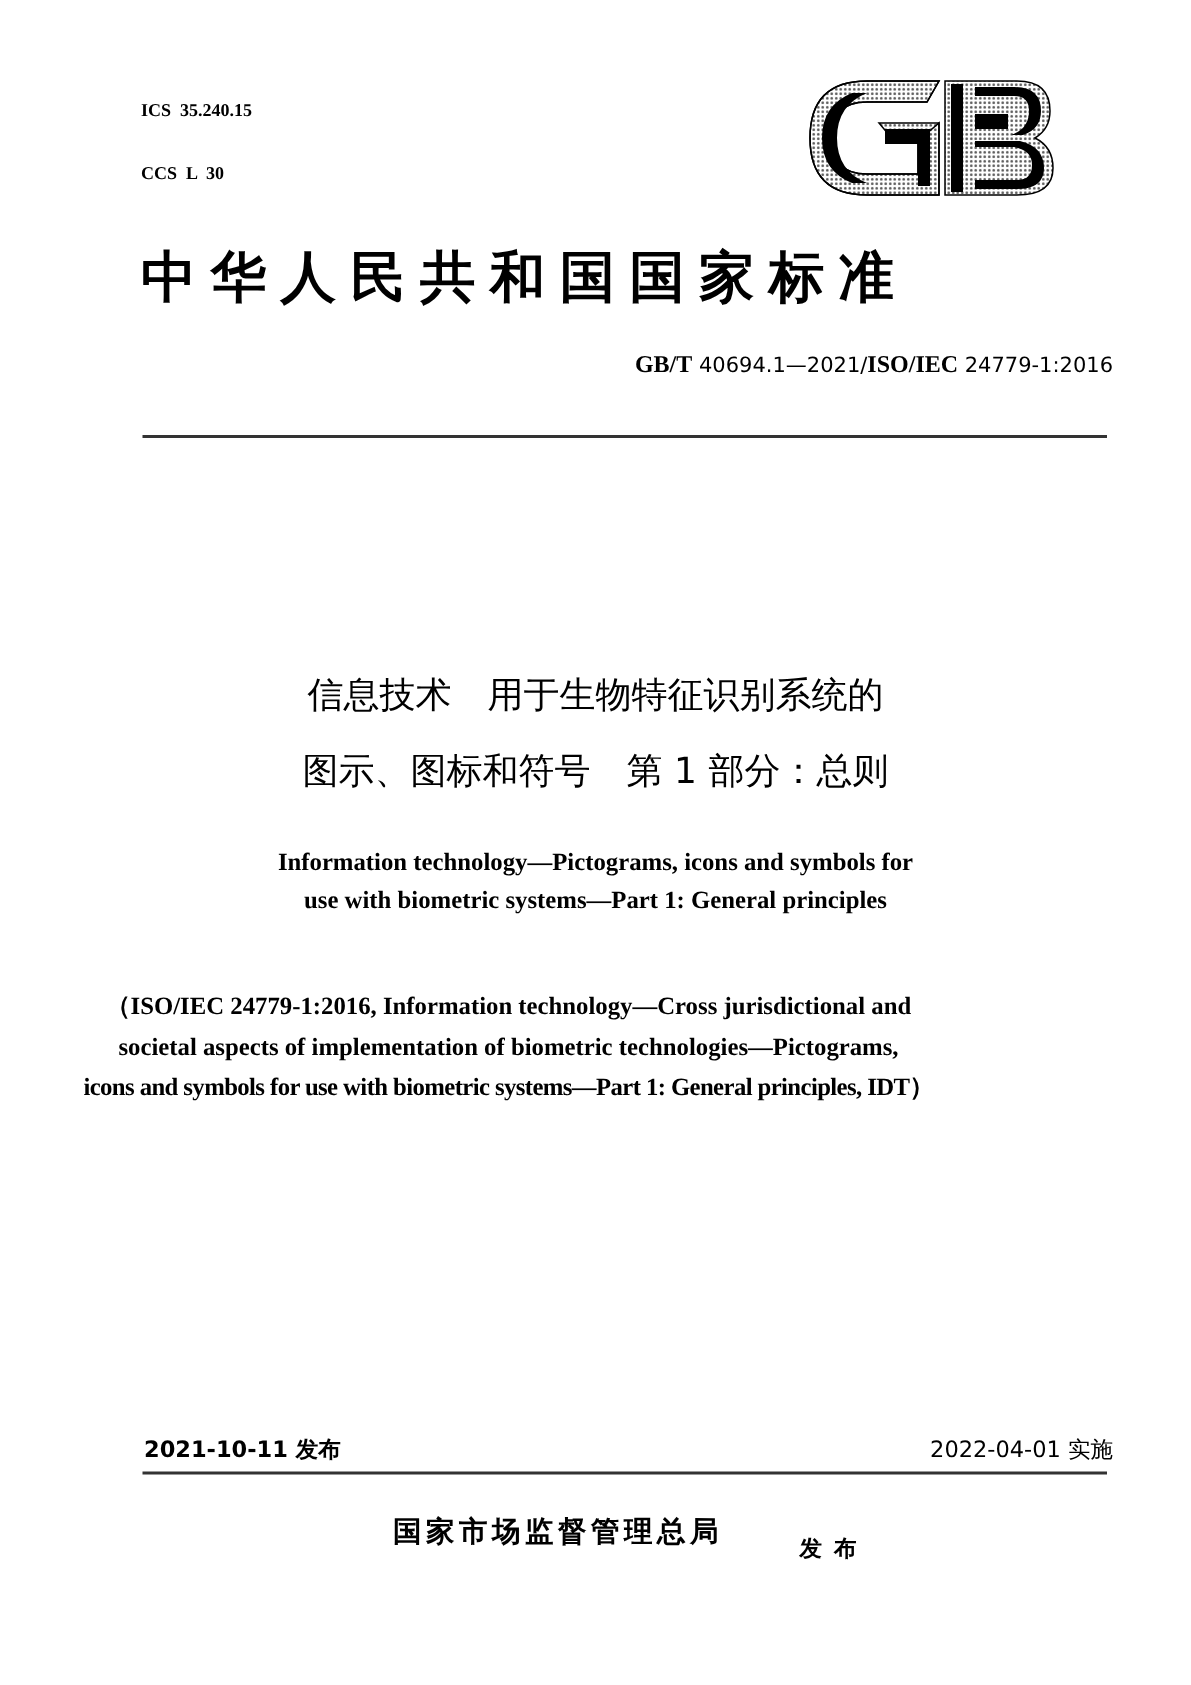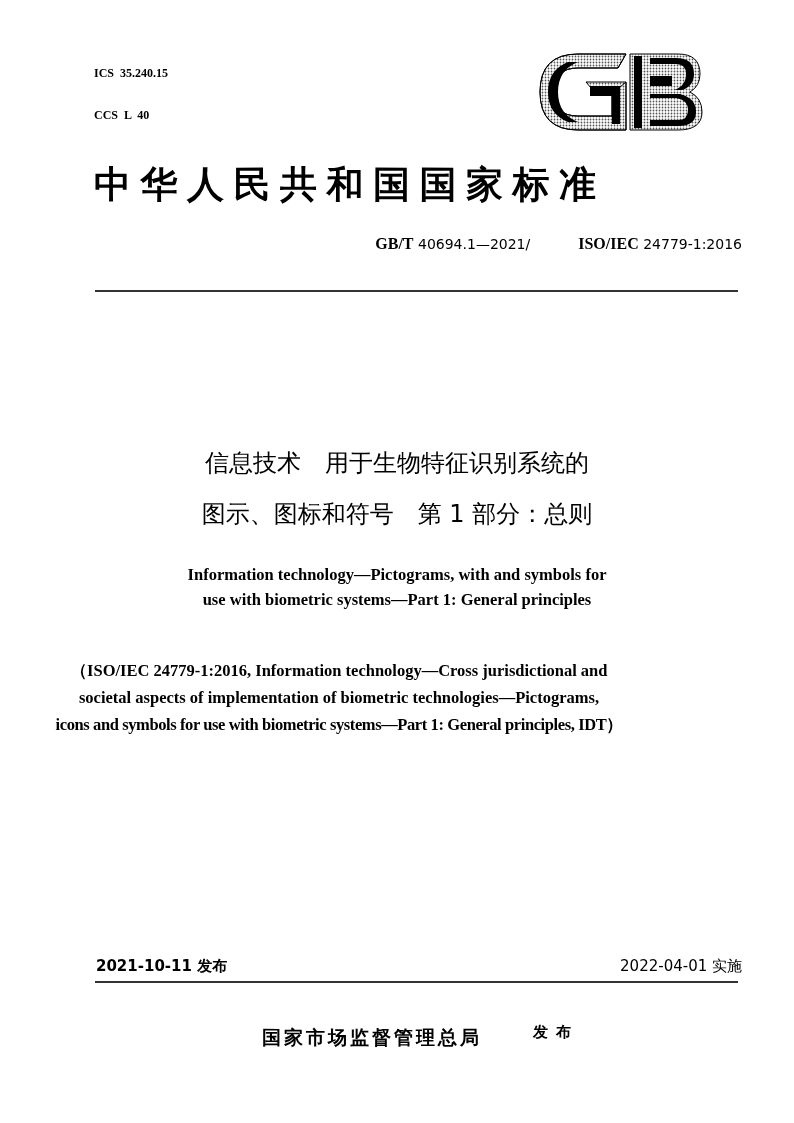--- a/index.html
+++ b/index.html
@@ -3,45 +3,45 @@
   <meta charset="utf-8">
   <style>
     html, body { margin: 0; padding: 0; background: #ffffff; }
     body { width: 794px; height: 1123px; position: relative; overflow: hidden; color: #000; }
     .abs { position: absolute; }
     .ics { left: 94px; top: 38px; font-family: "Liberation Serif", serif; font-weight: bold; font-size: 12px; line-height: 14px; }
     .ics div { white-space: pre; margin-top: 28px; }
     .gb-logo { left: 538px; top: 52px; width: 166px; height: 80px; }
     .country { left: 94px; top: 160px; width: 648px; font-family: "DejaVu Serif", serif; font-weight: bold; font-size: 37px; letter-spacing: 9.5px; white-space: nowrap; line-height: 48px; }
     .stdno { right: 52px; top: 235px; font-size: 16px; white-space: nowrap; }
-    .stdno .b { font-family: "Liberation Serif", serif; font-weight: bold; margin-left: 48px; }
+    .stdno .b { font-family: "Liberation Serif", serif; font-weight: bold; }
     .stdno .m { font-family: "DejaVu Sans", sans-serif; font-size: 14px; }
     .rule1 { left: 95px; top: 290px; width: 643px; height: 2px; background: #333; }
     .title-cn { left: 0; width: 794px; text-align: center; font-family: "DejaVu Sans", sans-serif; font-size: 24px; line-height: 40px; white-space: pre; }
     .t1 { top: 443px; }
     .t2 { top: 494px; }
     .title-en { left: 0; width: 794px; text-align: center; font-family: "Liberation Serif", serif; font-weight: bold; font-size: 16.5px; line-height: 25px; }
     .e1 { top: 562px; }
     .e2 { top: 587px; }
     .iso { left: 0; width: 678px; text-align: center; font-family: "Liberation Serif", serif; font-weight: bold; font-size: 16.5px; line-height: 27px; }
     .i1 { top: 657px; }
     .i2 { top: 684px; }
     .i3 { top: 711px; letter-spacing: -0.4px; }
     .date-left { left: 96px; top: 957px; font-family: "DejaVu Sans", sans-serif; font-size: 15px; font-weight: bold; }
     .date-right { right: 52px; top: 957px; font-family: "DejaVu Sans", sans-serif; font-size: 15px; }
     .rule2 { left: 95px; top: 981px; width: 643px; height: 2px; background: #333; }
-    .issuer { left: 262px; top: 1010px; font-family: Liberation Sans, sans-serif; font-weight: bold; font-size: 19px; line-height: 24px; letter-spacing: 3px; margin-top: 16px; }
+    .issuer { left: 262px; top: 1010px; font-family: Liberation Mono, monospace; font-weight: bold; font-size: 19px; line-height: 24px; letter-spacing: 3px; }
     .issue-label { left: 533px; top: 1023px; font-family: "DejaVu Serif", serif; font-weight: bold; font-size: 15px; letter-spacing: 8px; }
   </style>
 </head>
 <body>
 
 <div class="abs ics">
   <div>ICS  35.240.15</div>
-  <div>CCS  L  40</div>
+  <div>CCS  L  30</div>
 </div>
 
 <div class="abs gb-logo">
   <svg width="166" height="80" viewBox="0 0 166 80">
     <defs>
       <pattern id="dots" width="3" height="3" patternUnits="userSpaceOnUse">
         <rect width="3" height="3" fill="#fff"></rect>
         <circle cx="1.5" cy="1.5" r="0.9" fill="#555"></circle>
       </pattern>
     </defs>
@@ -63,21 +63,21 @@
 
 <div class="abs stdno">
   <span class="b">GB/T</span><span class="m"> 40694.1—2021/</span><span class="b">ISO/IEC</span><span class="m"> 24779-1:2016</span>
 </div>
 
 <div class="abs rule1"></div>
 
 <div class="abs title-cn t1">信息技术　用于生物特征识别系统的</div>
 <div class="abs title-cn t2">图示、图标和符号　第 1 部分：总则</div>
 
-<div class="abs title-en e1">Information technology—Pictograms, with and symbols for</div>
+<div class="abs title-en e1">Information technology—Pictograms, icons and symbols for</div>
 <div class="abs title-en e2">use with biometric systems—Part 1: General principles</div>
 
 <div class="abs iso i1">（ISO/IEC 24779-1:2016, Information technology—Cross jurisdictional and</div>
 <div class="abs iso i2">societal aspects of implementation of biometric technologies—Pictograms,</div>
 <div class="abs iso i3">icons and symbols for use with biometric systems—Part 1: General principles, IDT）</div>
 
 <div class="abs date-left">2021-10-11 发布</div>
 <div class="abs date-right">2022-04-01 实施</div>
 <div class="abs rule2"></div>
 

